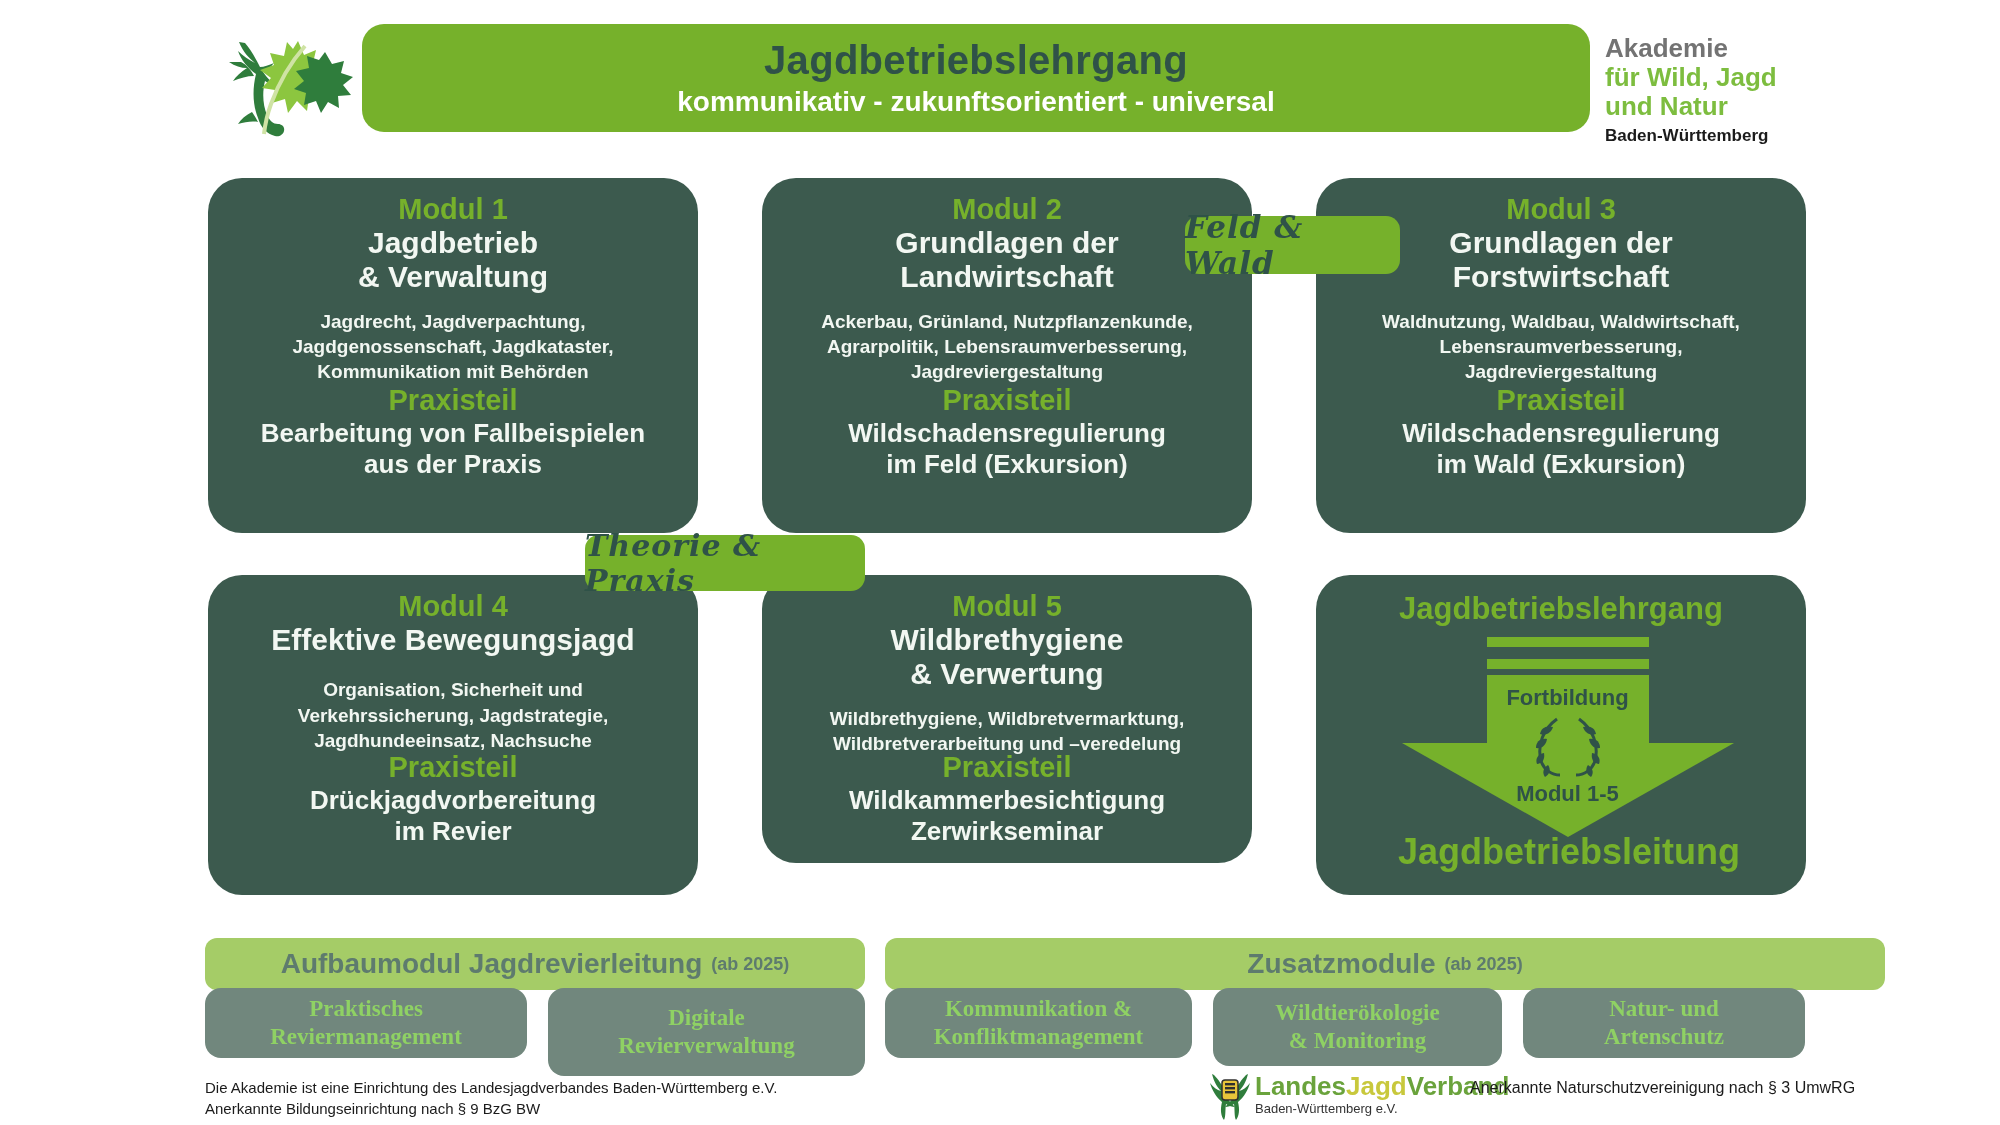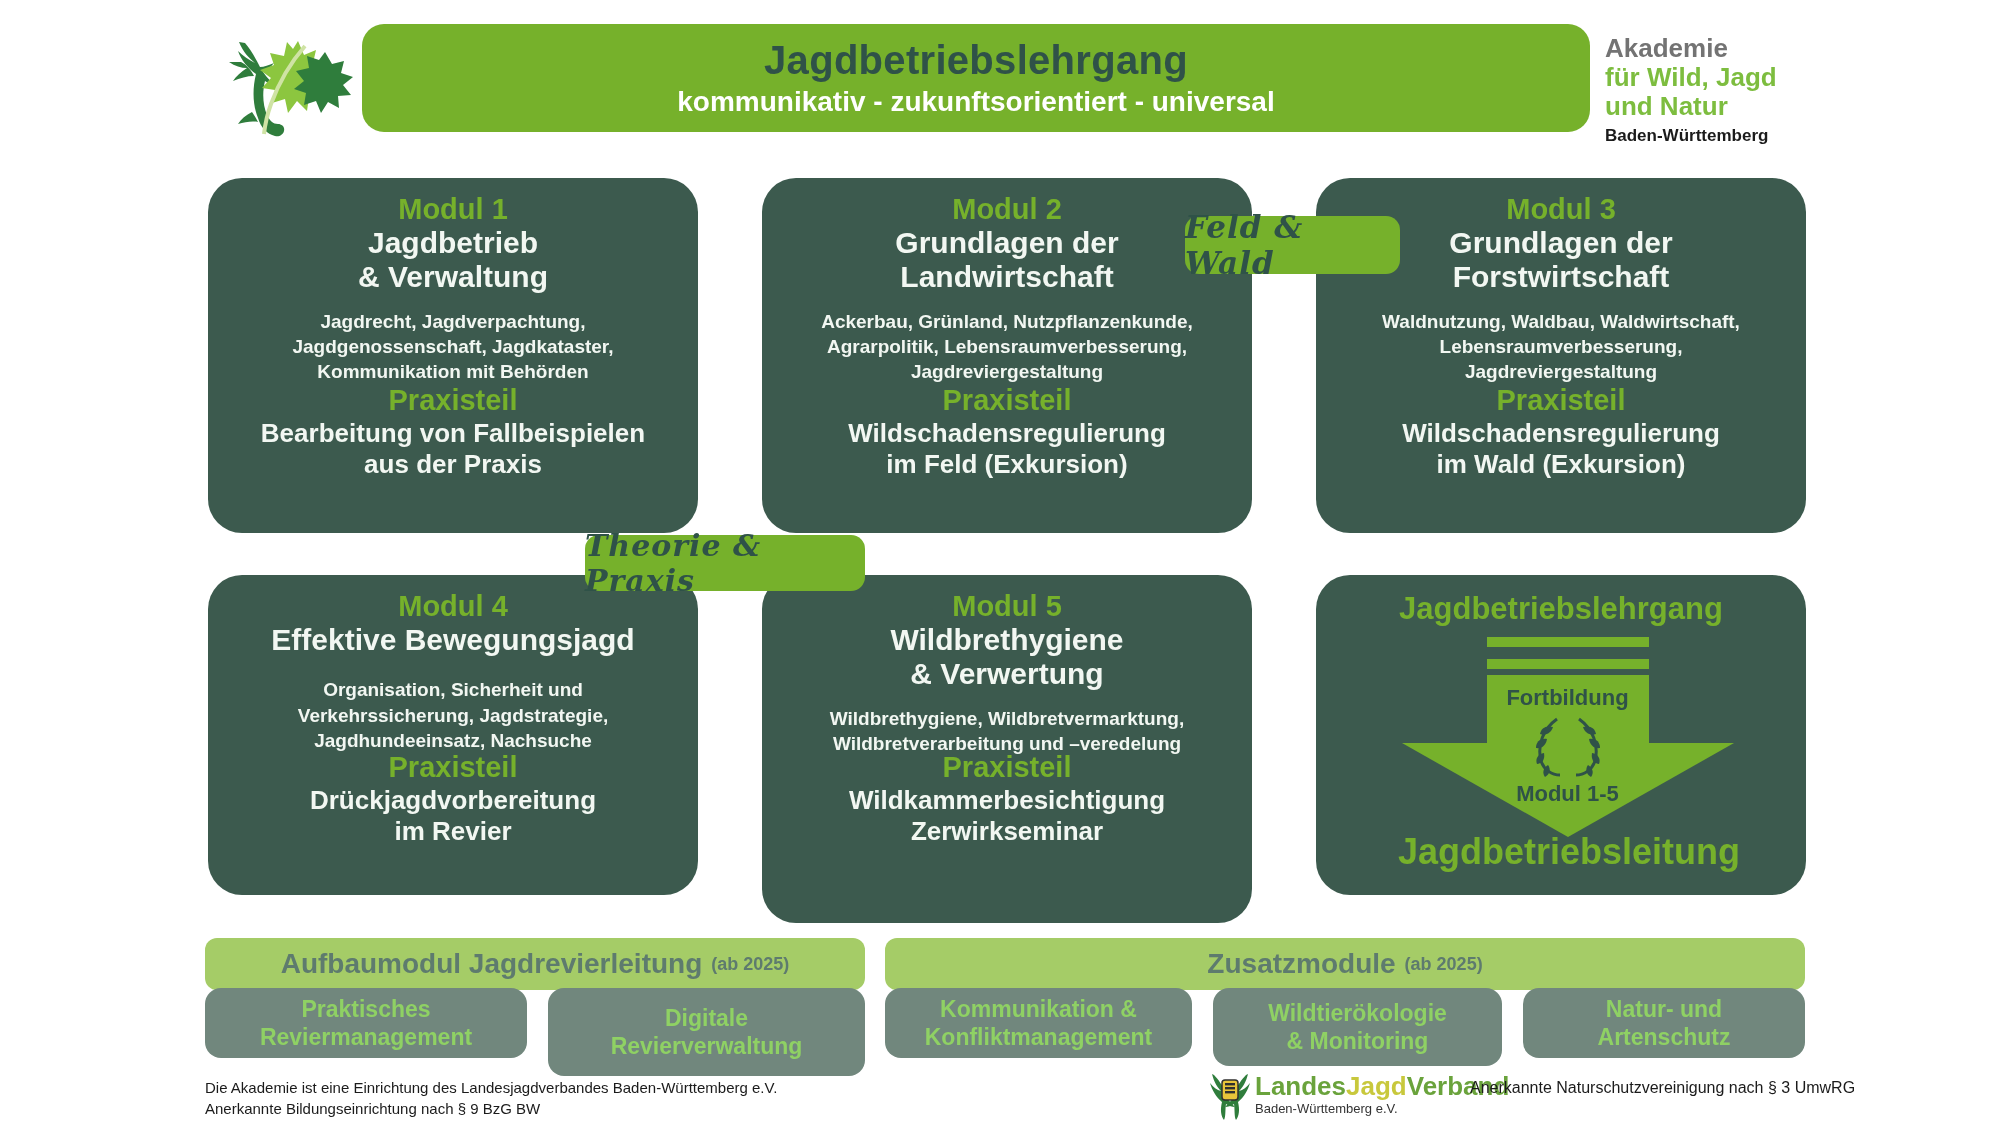--- a/index.html
+++ b/index.html
@@ -72,21 +72,21 @@
   
   .band {
     position: absolute; background: #a5cc67; border-radius: 12px;
     display: flex; align-items: center; justify-content: center;
     color: #5e7b6e; font-size: 28px; font-weight: bold; white-space: nowrap;
   }
   .band .yr { font-size: 18px; margin-left: 9px; }
   .pill {
     position: absolute; background: #71877d; border-radius: 16px;
     display: flex; align-items: center; justify-content: center; text-align: center;
-    color: #8fd164; font-size: 23px; font-weight: bold; line-height: 1.22; padding: 20px 8px;
+    color: #8fd164; font-size: 23px; font-weight: bold; line-height: 1.22; padding: 20px 8px; font-family: Liberation Serif, serif;
   }
 
   
   .foot-left { position: absolute; left: 205px; top: 1077px; font-size: 15px; color: #1b1b1b; line-height: 1.42; }
   .ljv-logo { position: absolute; left: 1200px; top: 1068px; width: 60px; height: 52px; }
   .ljv-text { position: absolute; left: 1255px; top: 1073px; line-height: 1.05; }
   .ljv-1 { font-size: 26px; font-weight: bold; }
   .ljv-1 .a { color: #6aa33c; } .ljv-1 .b { color: #c8c83c; } .ljv-1 .c { color: #6aa33c; }
   .ljv-2 { font-size: 13px; color: #333; margin-top: 2px; }
   .foot-right { position: absolute; left: 1470px; top: 1079px; font-size: 16px; color: #1b1b1b; }
@@ -187,21 +187,21 @@
       <div>Verkehrssicherung, Jagdstrategie,</div>
       <div>Jagdhundeeinsatz, Nachsuche</div>
     </div>
     <div class="prax-block" style="top:175px;">
       <div class="m-prax-label">Praxisteil</div>
       <div class="m-prax-text">Drückjagdvorbereitung</div>
       <div class="m-prax-text">im Revier</div>
     </div>
   </div>
 
-  <div class="card" style="left:762px; top:575px; width:490px; height:348px;">
+  <div class="card" style="left:762px; top:575px; width:490px; height:288px;">
     <div class="m-num">Modul 5</div>
     <div class="m-title">Wildbrethygiene</div>
     <div class="m-title">&amp; Verwertung</div>
     <div class="m-desc">
       <div>Wildbrethygiene, Wildbretvermarktung,</div>
       <div>Wildbretverarbeitung und –veredelung</div>
     </div>
     <div class="prax-block" style="top:175px;">
       <div class="m-prax-label">Praxisteil</div>
       <div class="m-prax-text">Wildkammerbesichtigung</div>
@@ -237,21 +237,21 @@
       <div class="arrow-label" style="top:144px;">Modul 1-5</div>
     </div>
 
     <div class="jbl-bottom">Jagdbetriebsleitung</div>
   </div>
 
   <div class="band" style="left:205px; top:938px; width:660px; height:52px;">
     <span>Aufbaumodul Jagdrevierleitung</span>
     <span class="yr">(ab 2025)</span>
   </div>
-  <div class="band" style="left:885px; top:938px; width:920px; height:52px;">
+  <div class="band" style="left:885px; top:938px; width:1000px; height:52px;">
     <span>Zusatzmodule</span>
     <span class="yr">(ab 2025)</span>
   </div>
 
   <div class="pill" style="left:205px; top:988px; width:322px; height:70px;">
     <div>
       <div>Praktisches</div>
       <div>Reviermanagement</div>
     </div>
   </div>

